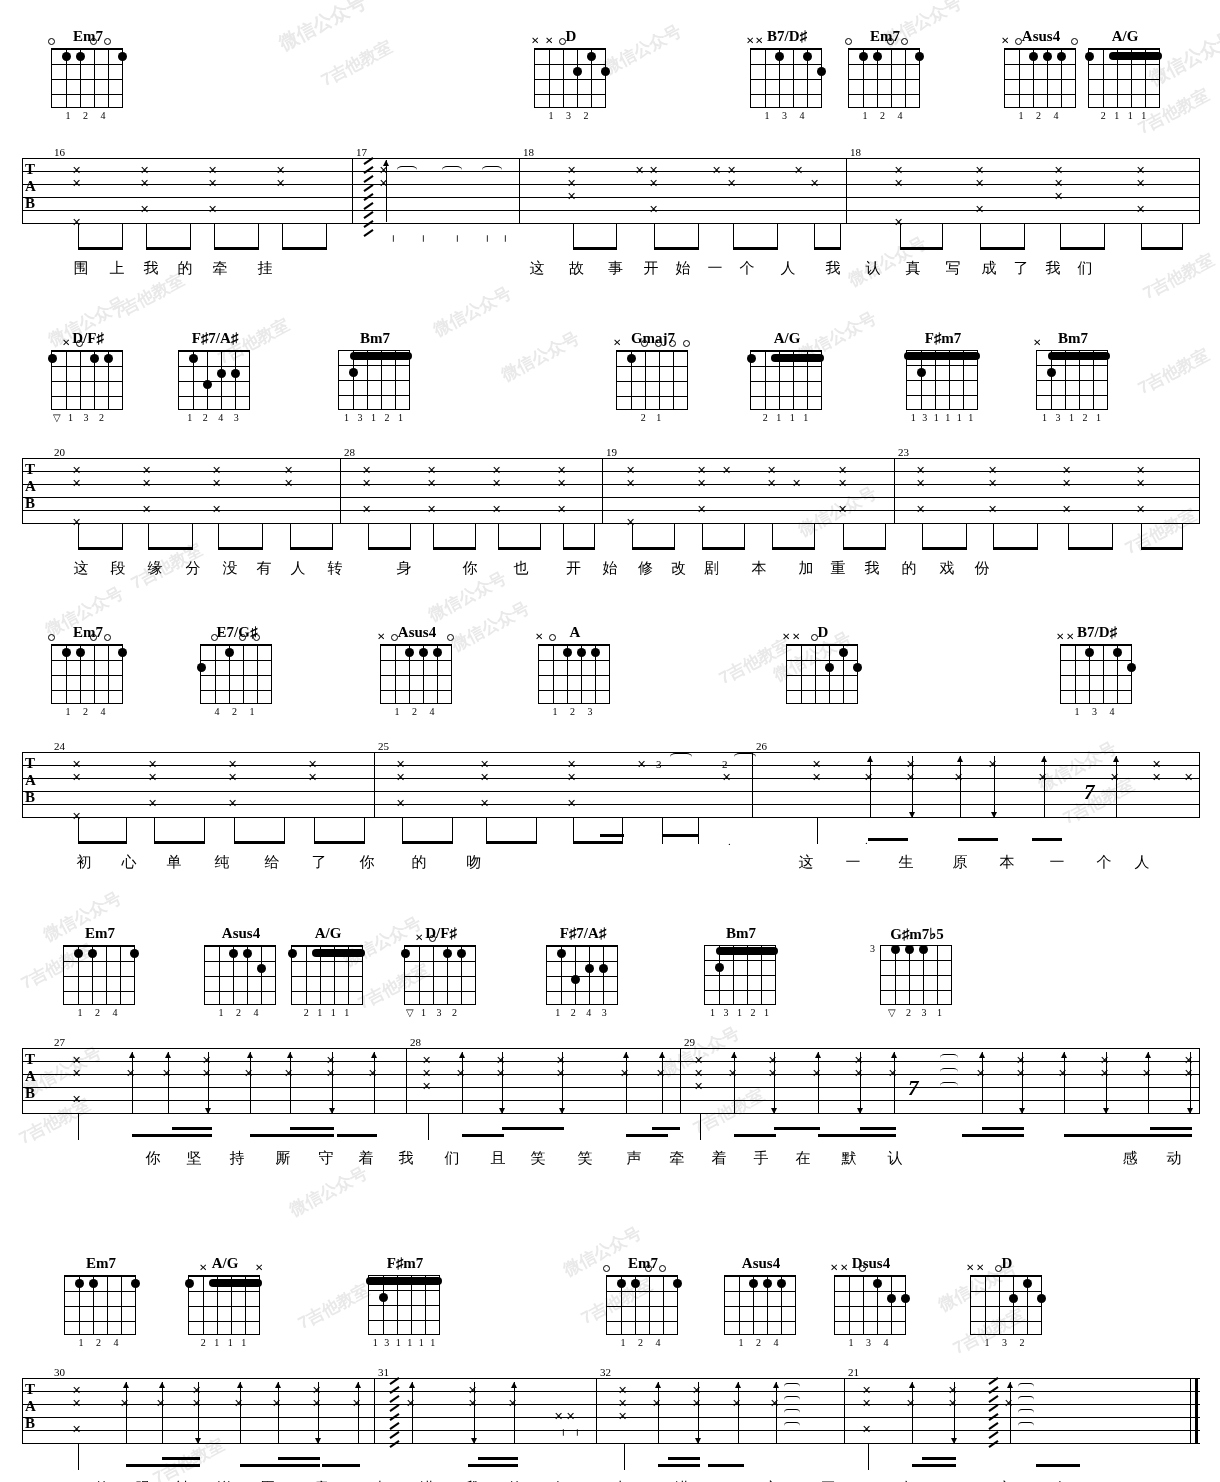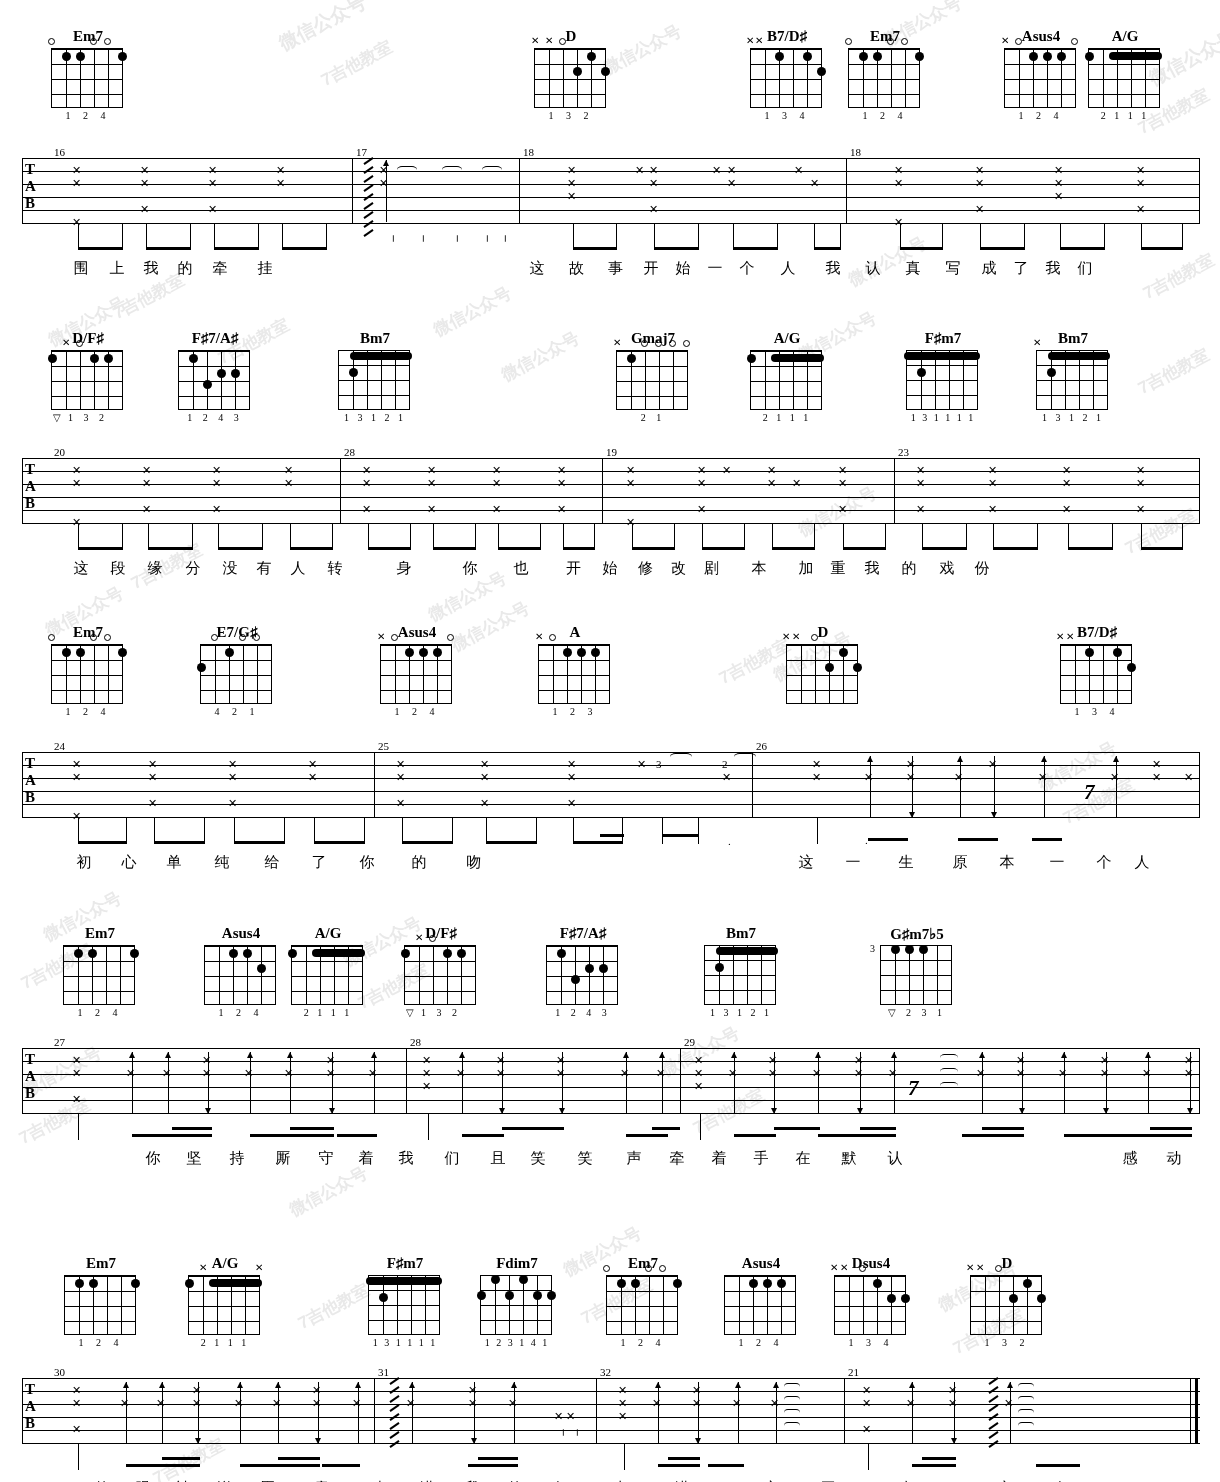--- a/index.html
+++ b/index.html
@@ -1059,39 +1059,20 @@
         <div class="v" style="left:42px"></div>
         <div class="v" style="left:56px"></div>
     <div class="h" style="top:14px"></div>
         <div class="h" style="top:29px"></div>
         <div class="h" style="top:44px"></div>
   </div>
   <div class="bar" style="left:6px;top:22px;width:76px;"></div>
   <div class="dot" style="left:19px;top:38px"></div>
   <div class="fingers" style="letter-spacing:2px">1 3 1 1 1 1</div>
 </div>
-<div class="chord" style="left:472px;top:1255px;width:90px;height:100px;">
-  <div class="cname">Fdim7</div>
-  <div class="grid nonut">
-    <div class="v" style="left:14px"></div>
-        <div class="v" style="left:28px"></div>
-        <div class="v" style="left:42px"></div>
-        <div class="v" style="left:56px"></div>
-    <div class="h" style="top:14px"></div>
-        <div class="h" style="top:29px"></div>
-        <div class="h" style="top:44px"></div>
-  </div>
-  <div class="dot" style="left:19px;top:20px"></div>
-  <div class="dot" style="left:47px;top:20px"></div>
-  <div class="dot" style="left:5px;top:36px"></div>
-  <div class="dot" style="left:33px;top:36px"></div>
-  <div class="dot" style="left:61px;top:36px"></div>
-  <div class="dot" style="left:75px;top:36px"></div>
-  <div class="fingers" style="letter-spacing:2px">1 2 3 1 4 1</div>
-</div>
 <div class="chord" style="left:598px;top:1255px;width:90px;height:100px;">
   <div class="cname">Em7</div>
   <div class="grid">
     <div class="v" style="left:14px"></div>
         <div class="v" style="left:28px"></div>
         <div class="v" style="left:42px"></div>
         <div class="v" style="left:56px"></div>
     <div class="h" style="top:14px"></div>
         <div class="h" style="top:29px"></div>
         <div class="h" style="top:44px"></div>

